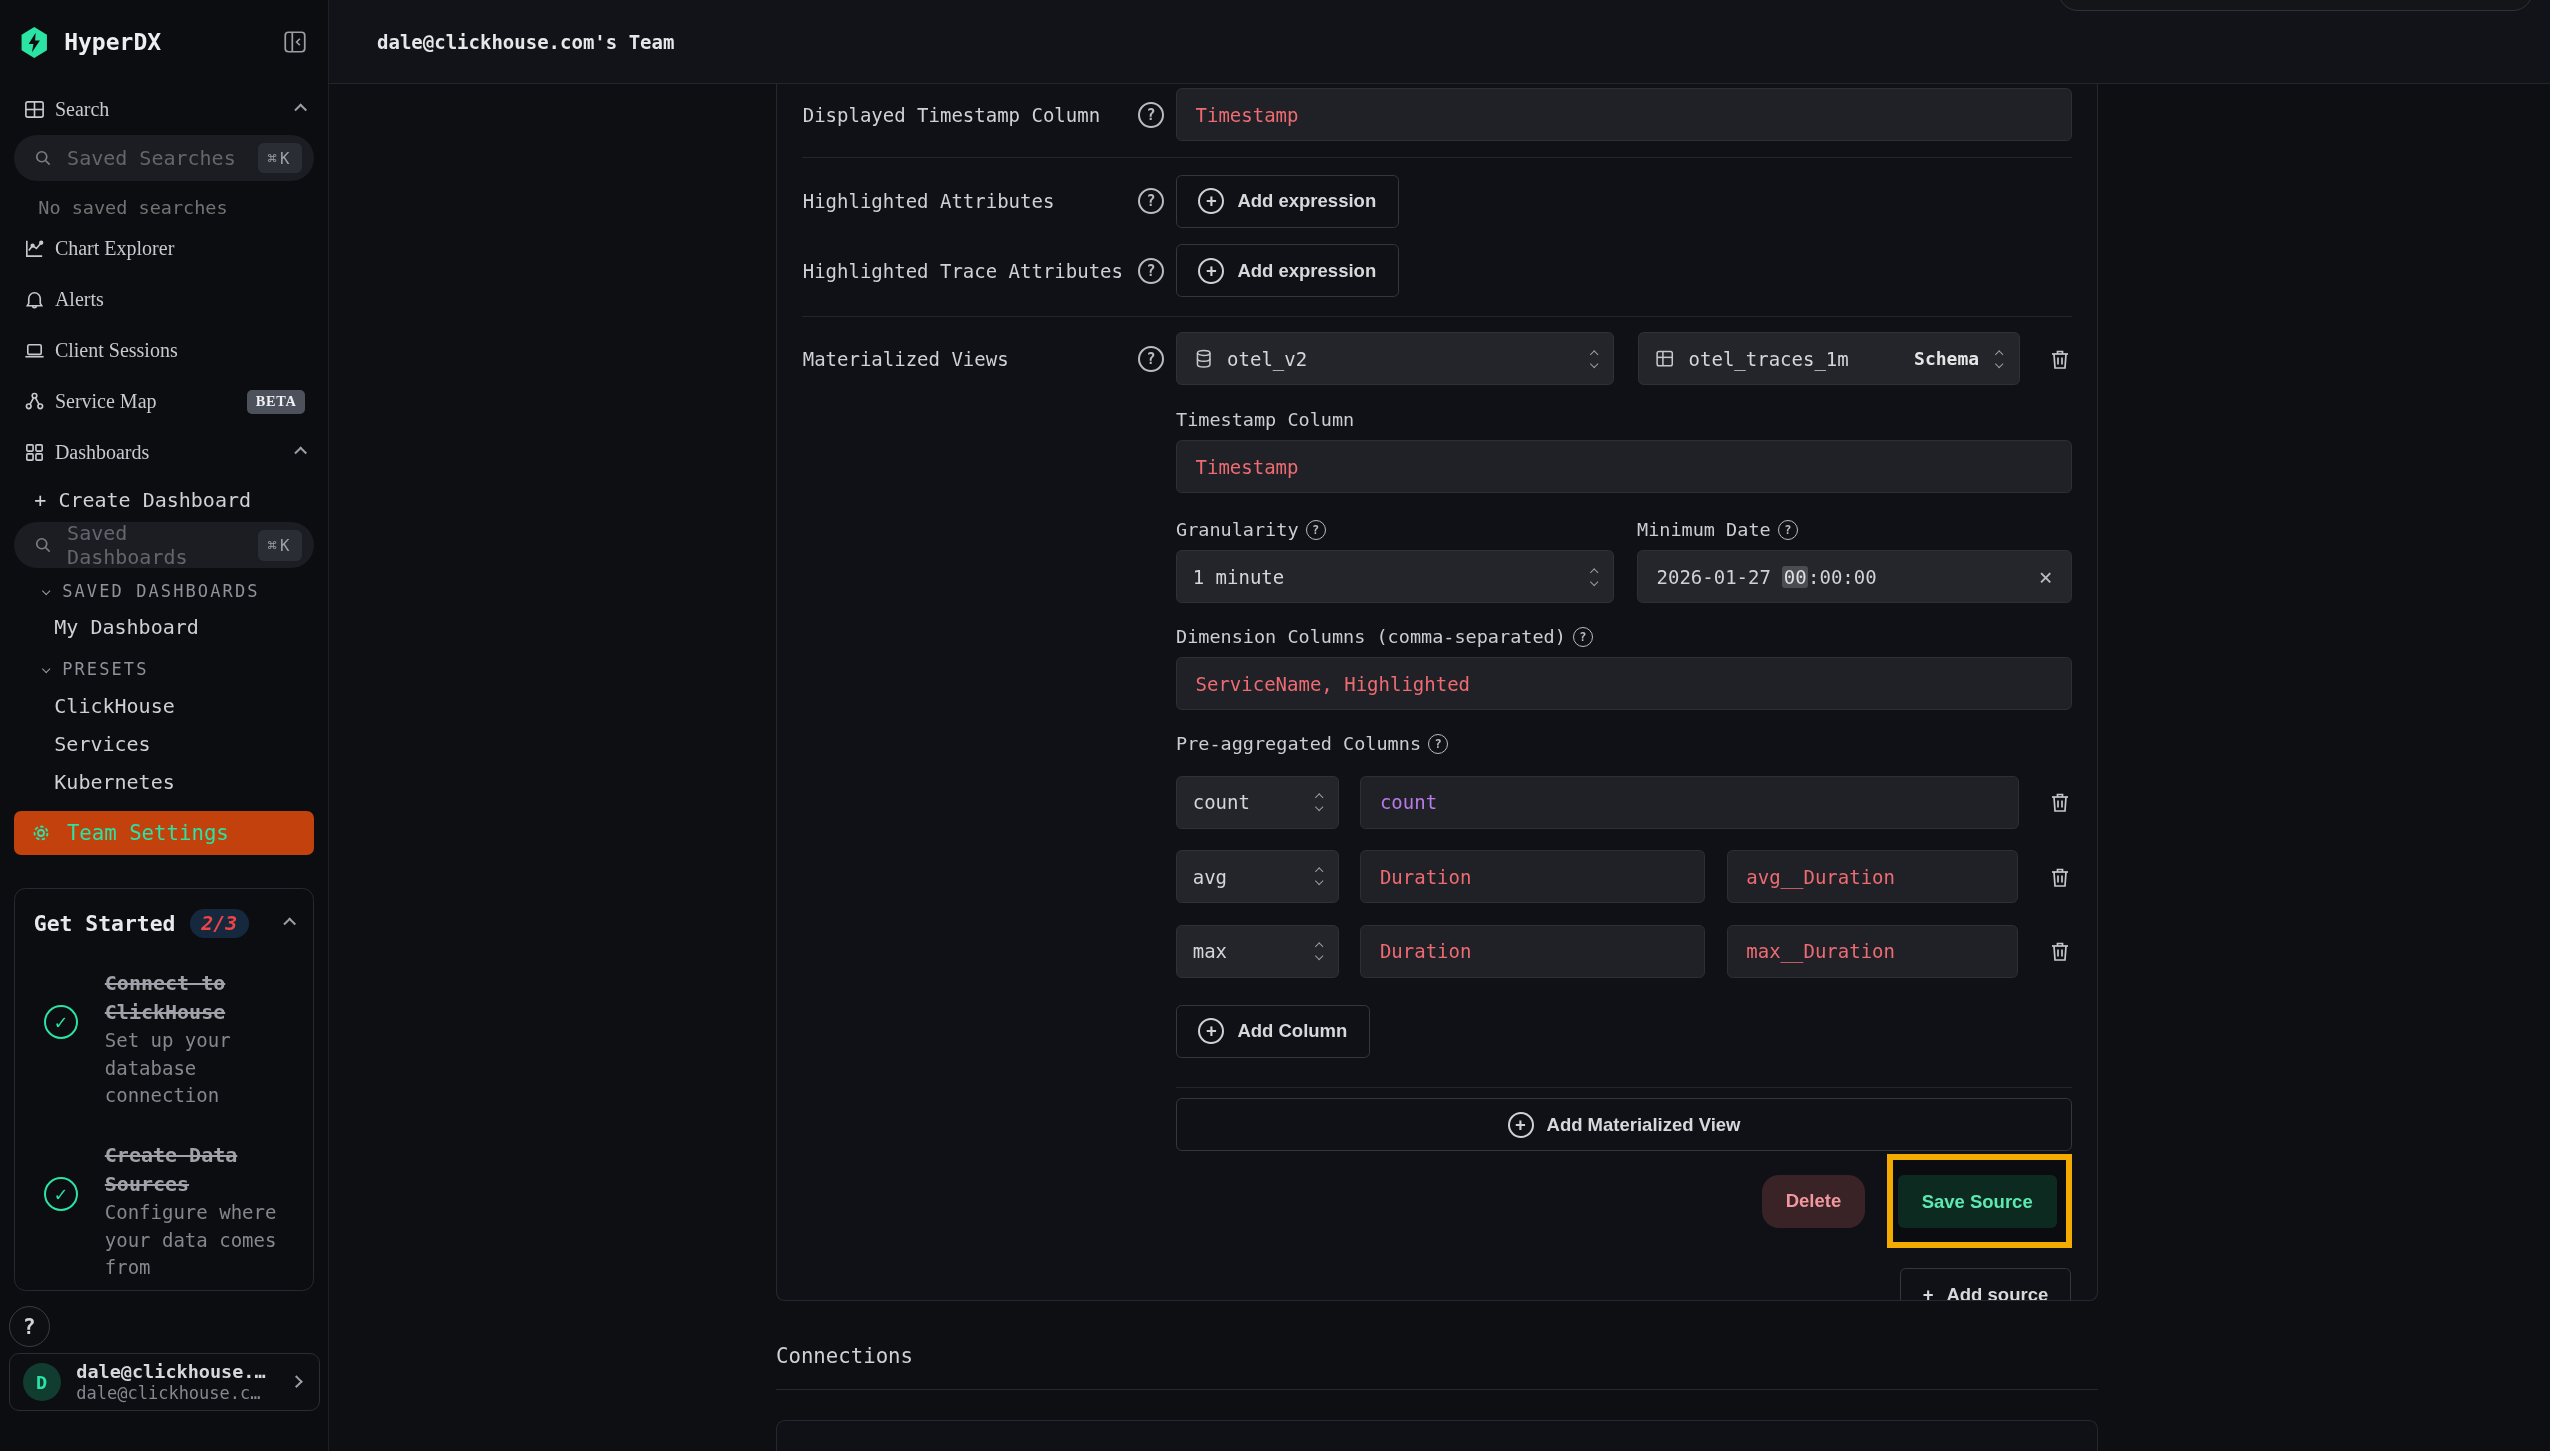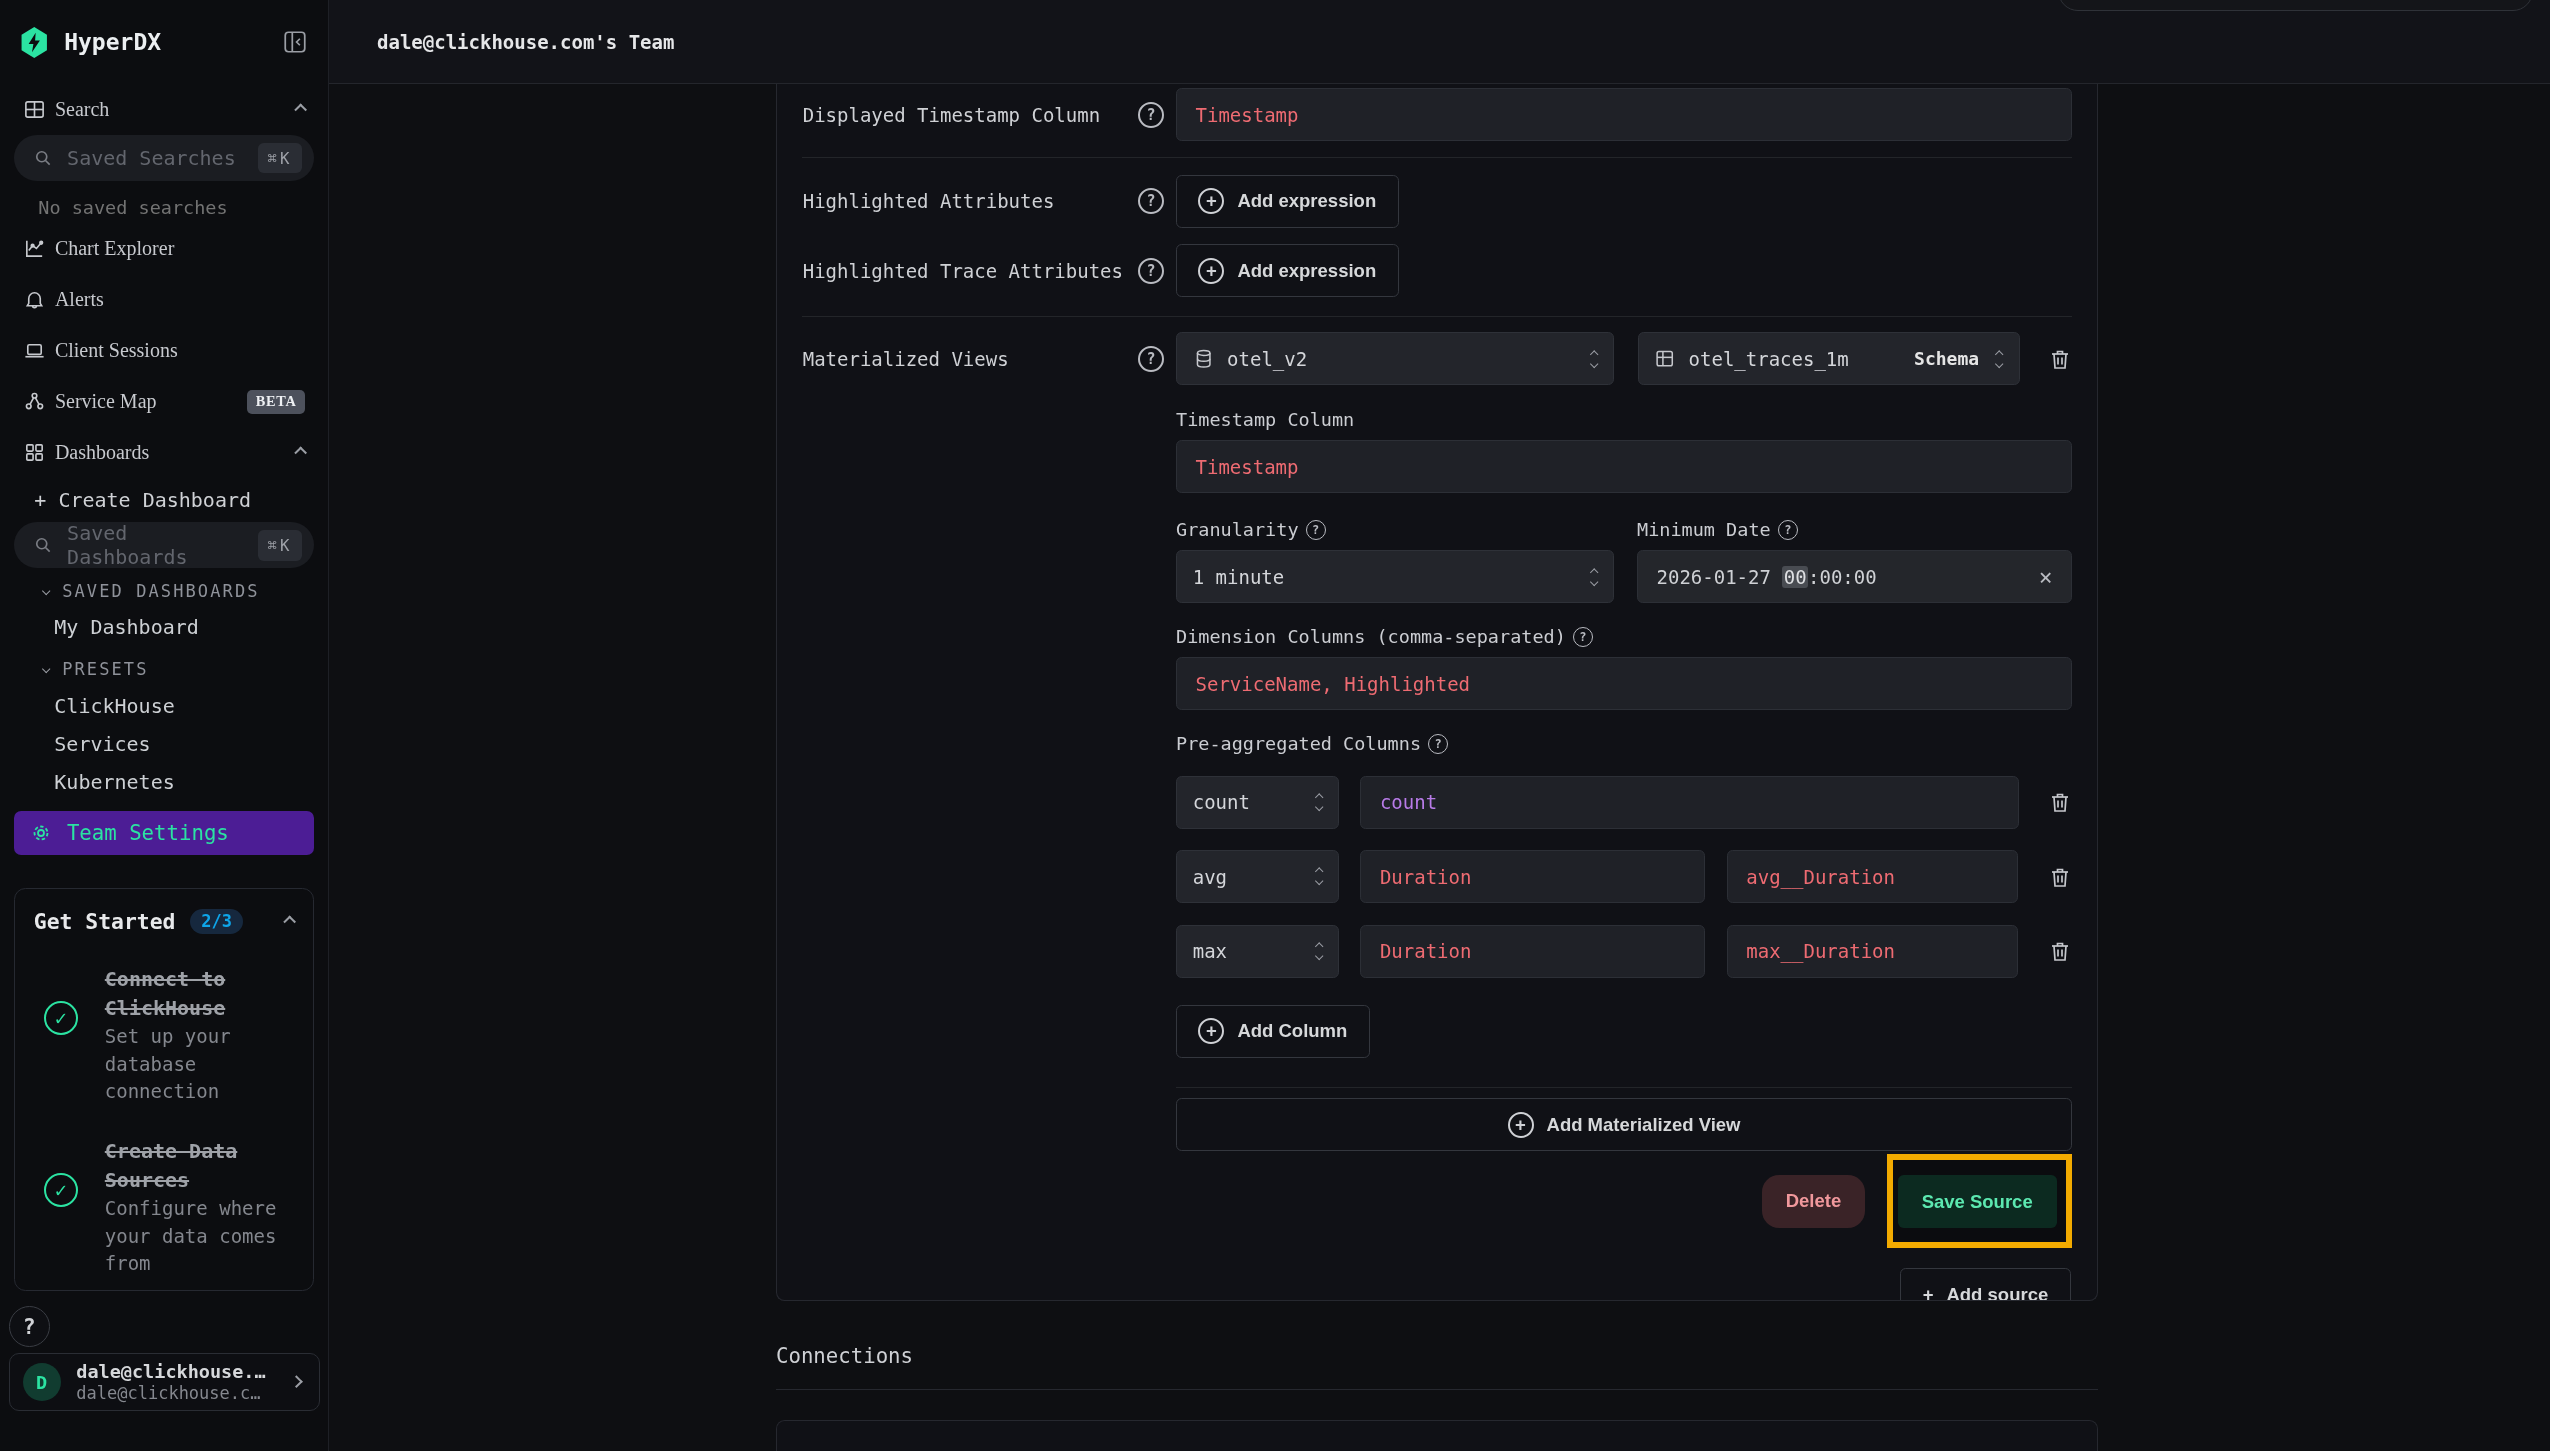--- a/index.html
+++ b/index.html
@@ -42,29 +42,29 @@
     padding:5.7px 10px; letter-spacing:2.9px; }
   .muted-line { color:#737373; font-size:18.5px; padding:15.7px 0 5.7px 24px; }
   .beta { background:#4d515c; color:#eef0f3; font-size:14.3px; font-weight:bold;
     border-radius:5px; padding:3.6px 8.6px; letter-spacing:0.7px; }
   .create-dash { height:44px; display:flex; align-items:center; gap:11.4px;
     padding-left:20px; color:#cfd1d5; font-size:20px; }
   .secrow { display:flex; align-items:center; gap:13px; padding:13px 0 7.1px 28.5px;
     color:#8f929a; font-size:17px; letter-spacing:2.1px; }
   .dashitem { height:38px; display:flex; align-items:center; padding-left:40px;
     color:#cdd0d4; font-size:20px; }
-  .team-settings { margin-top:10px; height:44px; background:#4c1d95; border-radius:7.1px;
+  .team-settings { margin-top:10px; height:44px; background:#c2410c; border-radius:7.1px;
     display:flex; align-items:center; gap:14.3px; padding-left:14.3px;
     color:#2be3a2; font-size:20.7px; }
   .gs-card { margin-top:33px; border:0.7px solid #262931; border-radius:11.4px;
     height:403px; padding:20px 18.5px; overflow:hidden; position:relative; }
   .gs-head { display:flex; align-items:center; gap:14.3px; }
   .gs-title { font-weight:bold; font-size:21.4px; color:#e8e9eb; }
-  .gs-badge { background:#16283e; color:#0ea5e9; font-weight:bold; font-size:17px;
-    border-radius:14.3px; padding:2.9px 11.4px; }
+  .gs-badge { background:#16283e; color:#ef4444; font-weight:bold; font-size:20px;
+    border-radius:14.3px; padding:2.9px 11.4px;font-style:italic; }
   .gs-step { display:flex; gap:17px; margin-top:31px; }
   .gs-marker { flex:0 0 54px; display:flex; justify-content:center; padding-top:36px; }
   .chk { width:34px; height:34px; border:2.1px solid #2be3a2; border-radius:50%;
     color:#2be3a2; font-size:20px; display:flex; align-items:center; justify-content:center; }
   .gs-text { flex:1; }
   .gs-step-title { color:#9fa2a8; font-size:20px; font-weight:bold; text-decoration:line-through; line-height:1.45; }
   .gs-desc { color:#84878e; font-size:19px; line-height:1.45; }
   .help-btn { position:absolute; left:8.6px; top:1306px; width:41px; height:41px;
     border:1.4px solid #3a3d44; border-radius:50%; background:#0e0f13;
     display:flex; align-items:center; justify-content:center;

